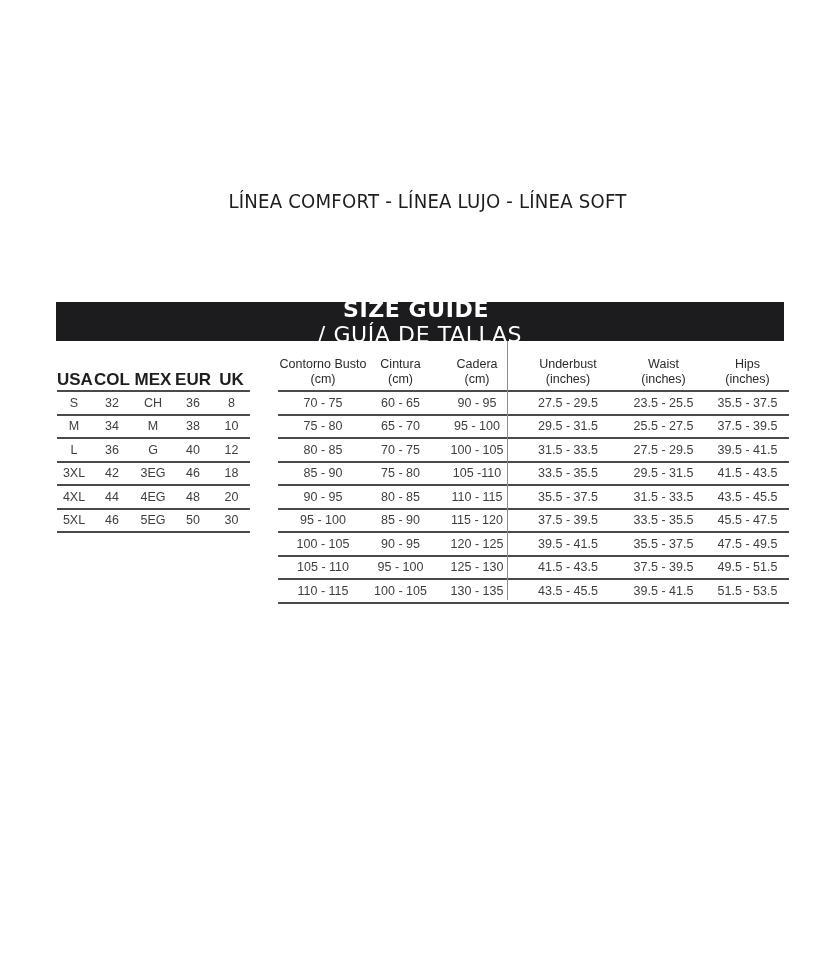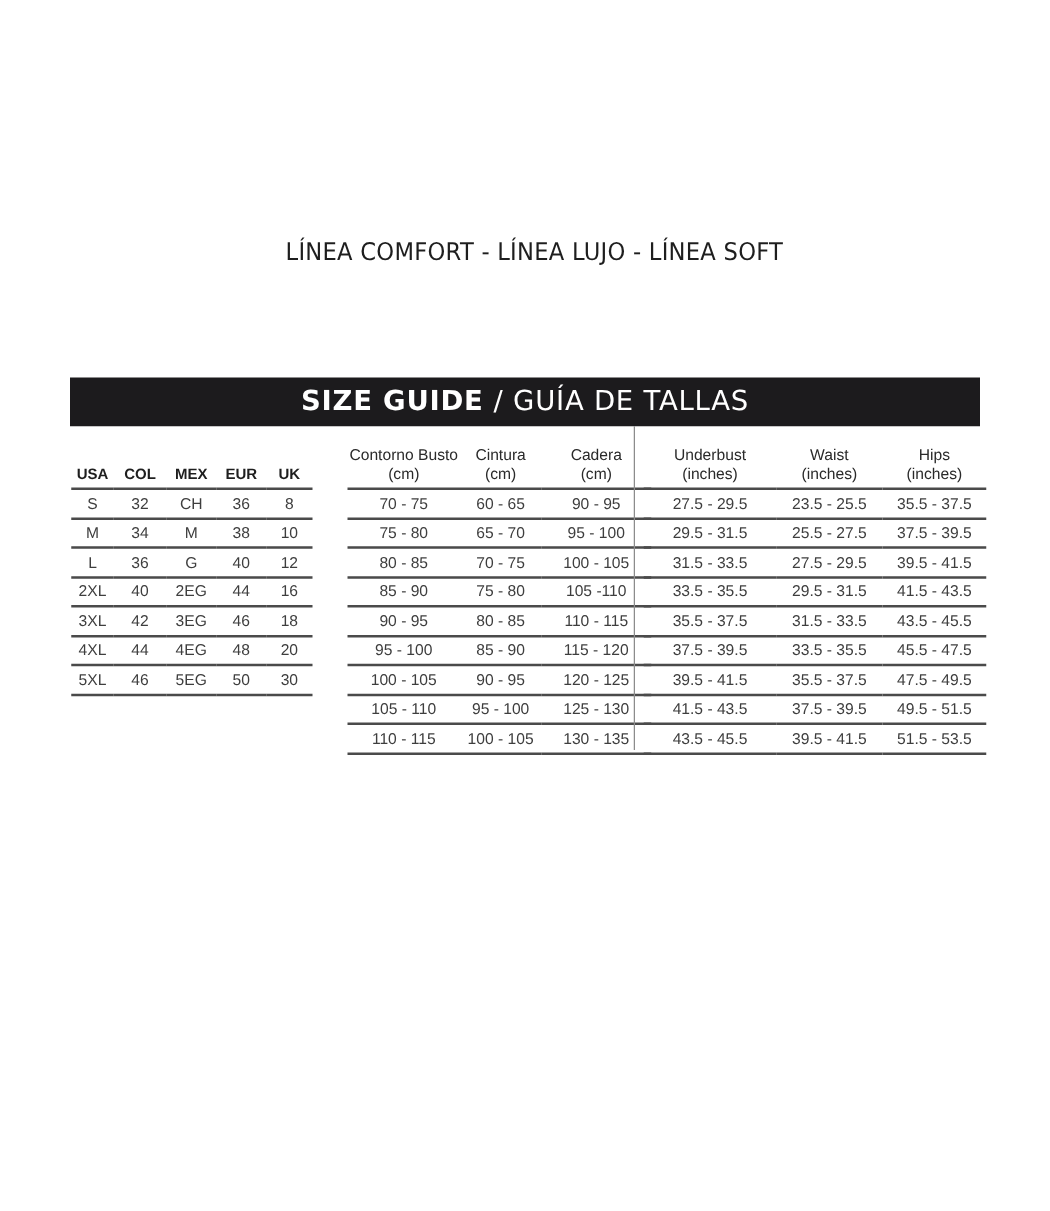--- a/index.html
+++ b/index.html
@@ -36,20 +36,21 @@
       width: 728px;
       height: 39px;
       background: #1c1b1d;
       color: #ffffff;
       display: flex;
       align-items: center;
       justify-content: center;
       font-family: "DejaVu Sans", sans-serif;
       font-size: 22px;
       letter-spacing: 0.6px;
+      flex-direction: column;
     }
     .banner .bold { font-weight: bold; margin-right: 8px; }
     .banner .reg { font-weight: normal; text-align: right; }
     .divider-v {
       position: absolute;
       left: 507px;
       top: 341px;
       width: 1px;
       height: 259px;
       background: #8c8c8c;
@@ -66,21 +67,21 @@
       height: 46px;
       vertical-align: bottom;
       padding: 0 0 3px 0;
       line-height: 15px;
       text-align: center;
       color: #2a2a2a;
       border-bottom: 2px solid #4a4a4a;
     }
     .t-size thead th {
       font-weight: bold;
-      font-size: 12px;
+      font-size: 17px;
       padding-bottom: 3px;
       color: #1e1e1e;
     }
     tbody td {
       height: 21.5px;
       text-align: center;
       padding: 0;
       border-bottom: 2px solid #4a4a4a;
       color: #3e3e3e;
       vertical-align: middle;
@@ -132,27 +133,20 @@
         <td>10</td>
       </tr>
     <tr>
         <td>L</td>
         <td>36</td>
         <td>G</td>
         <td>40</td>
         <td>12</td>
       </tr>
     <tr>
-        <td>2XL</td>
-        <td>40</td>
-        <td>2EG</td>
-        <td>44</td>
-        <td>16</td>
-      </tr>
-    <tr>
         <td>3XL</td>
         <td>42</td>
         <td>3EG</td>
         <td>46</td>
         <td>18</td>
       </tr>
     <tr>
         <td>4XL</td>
         <td>44</td>
         <td>4EG</td>

